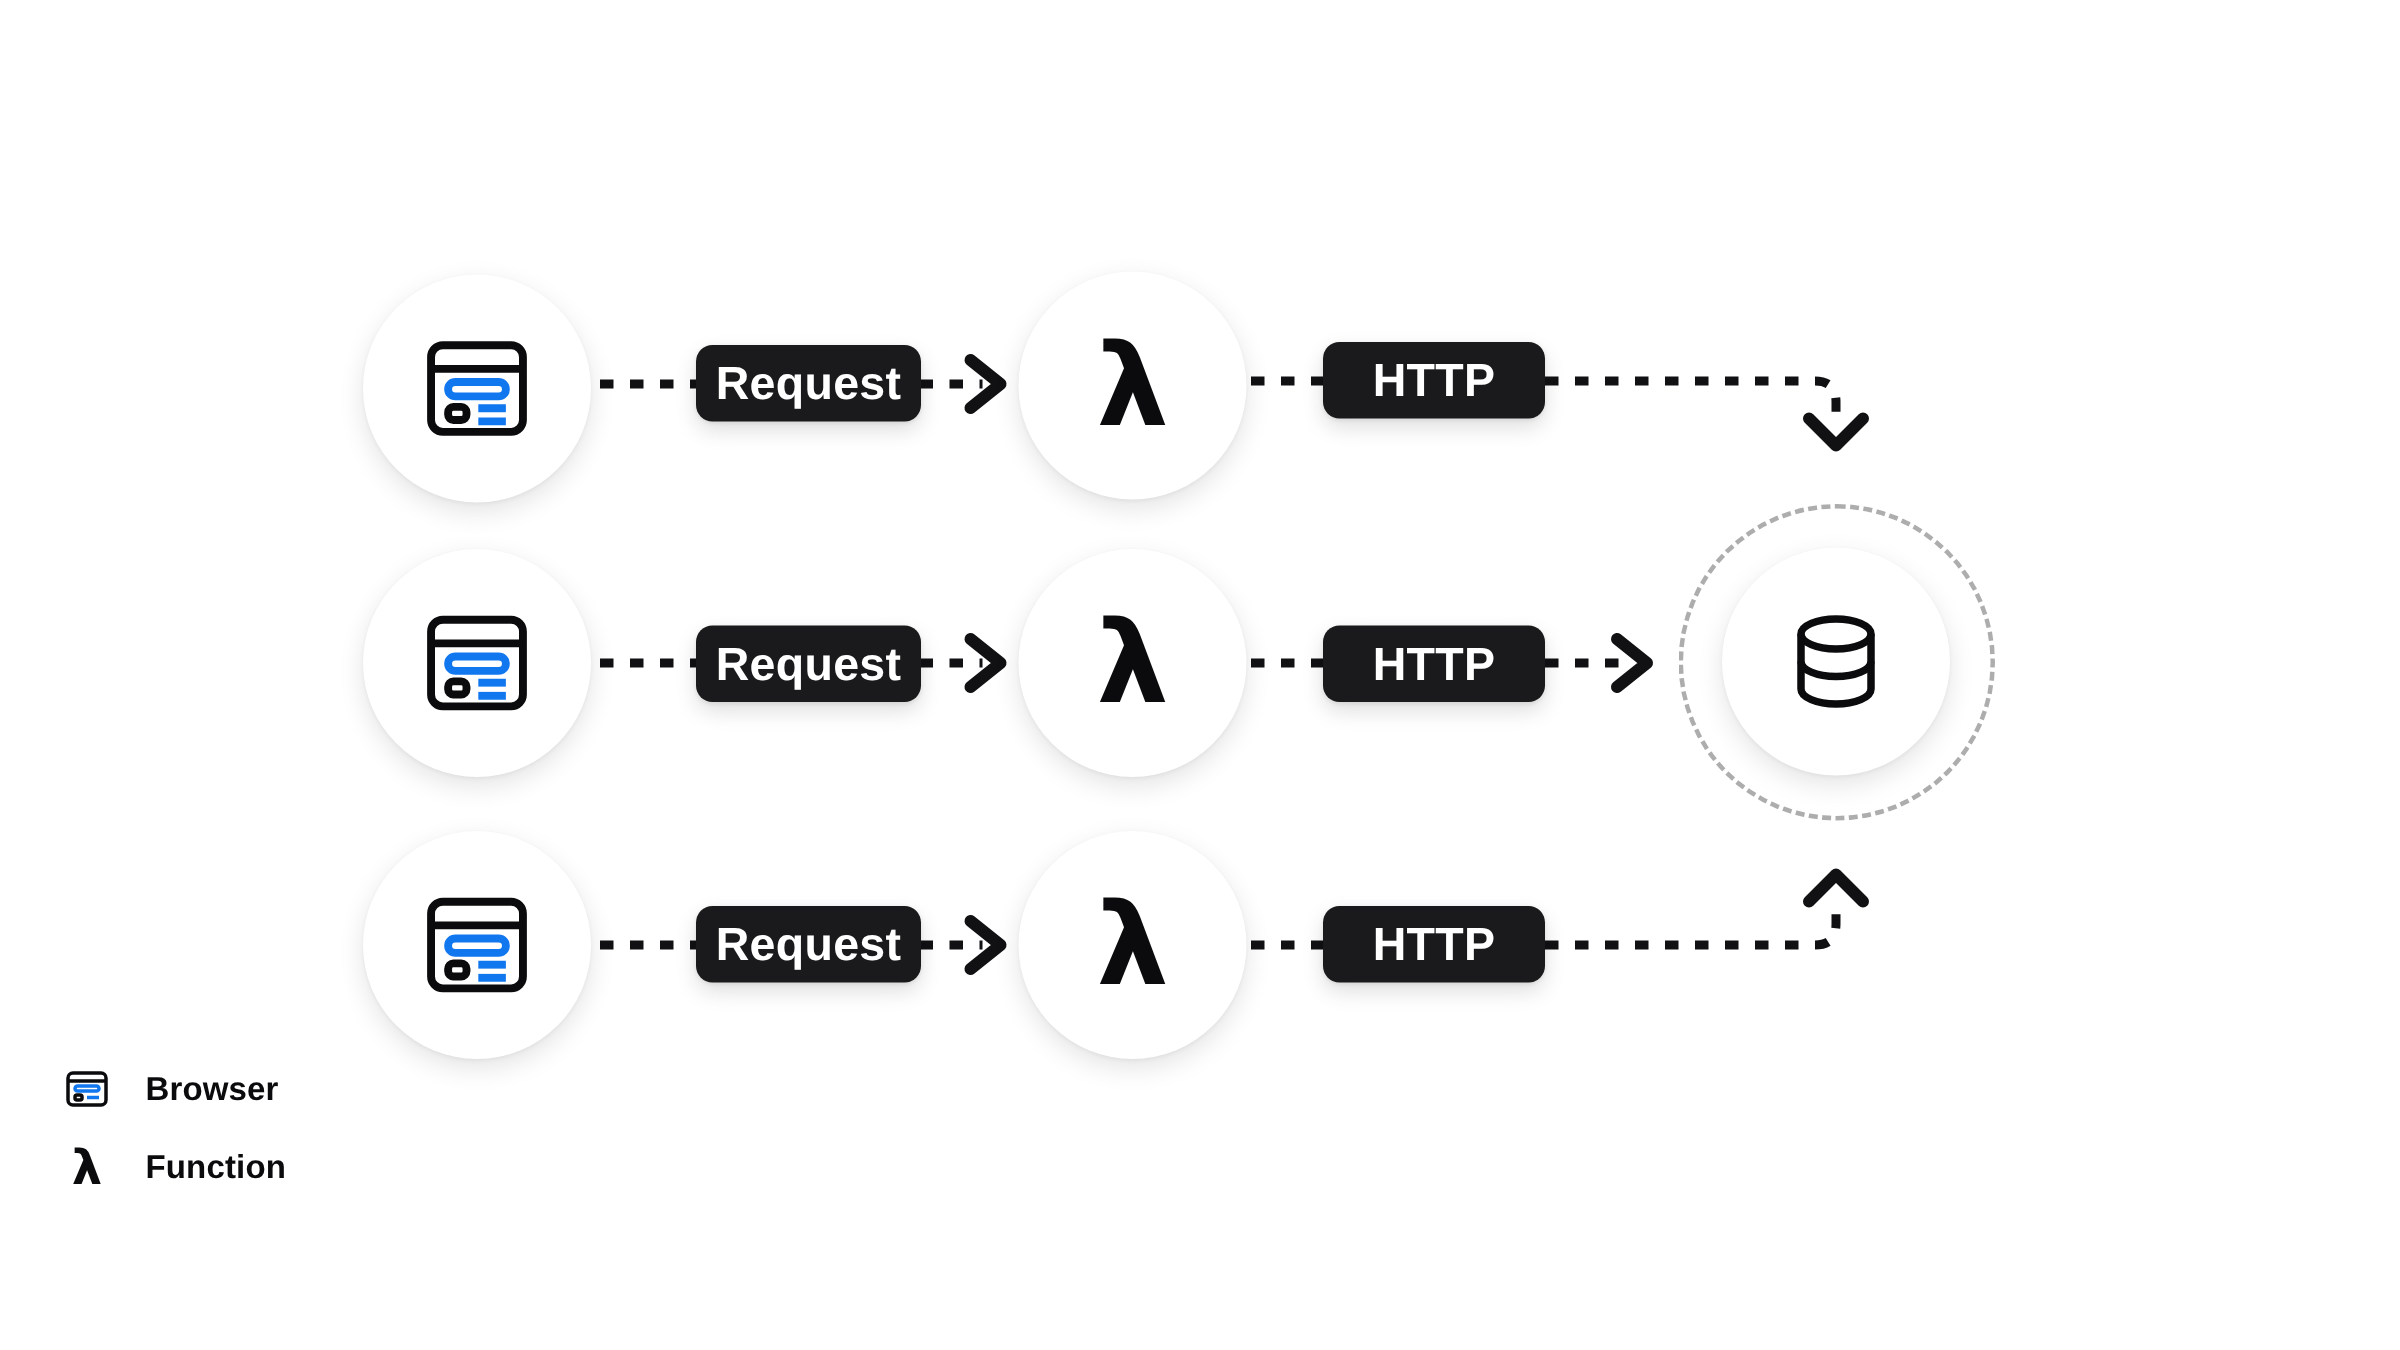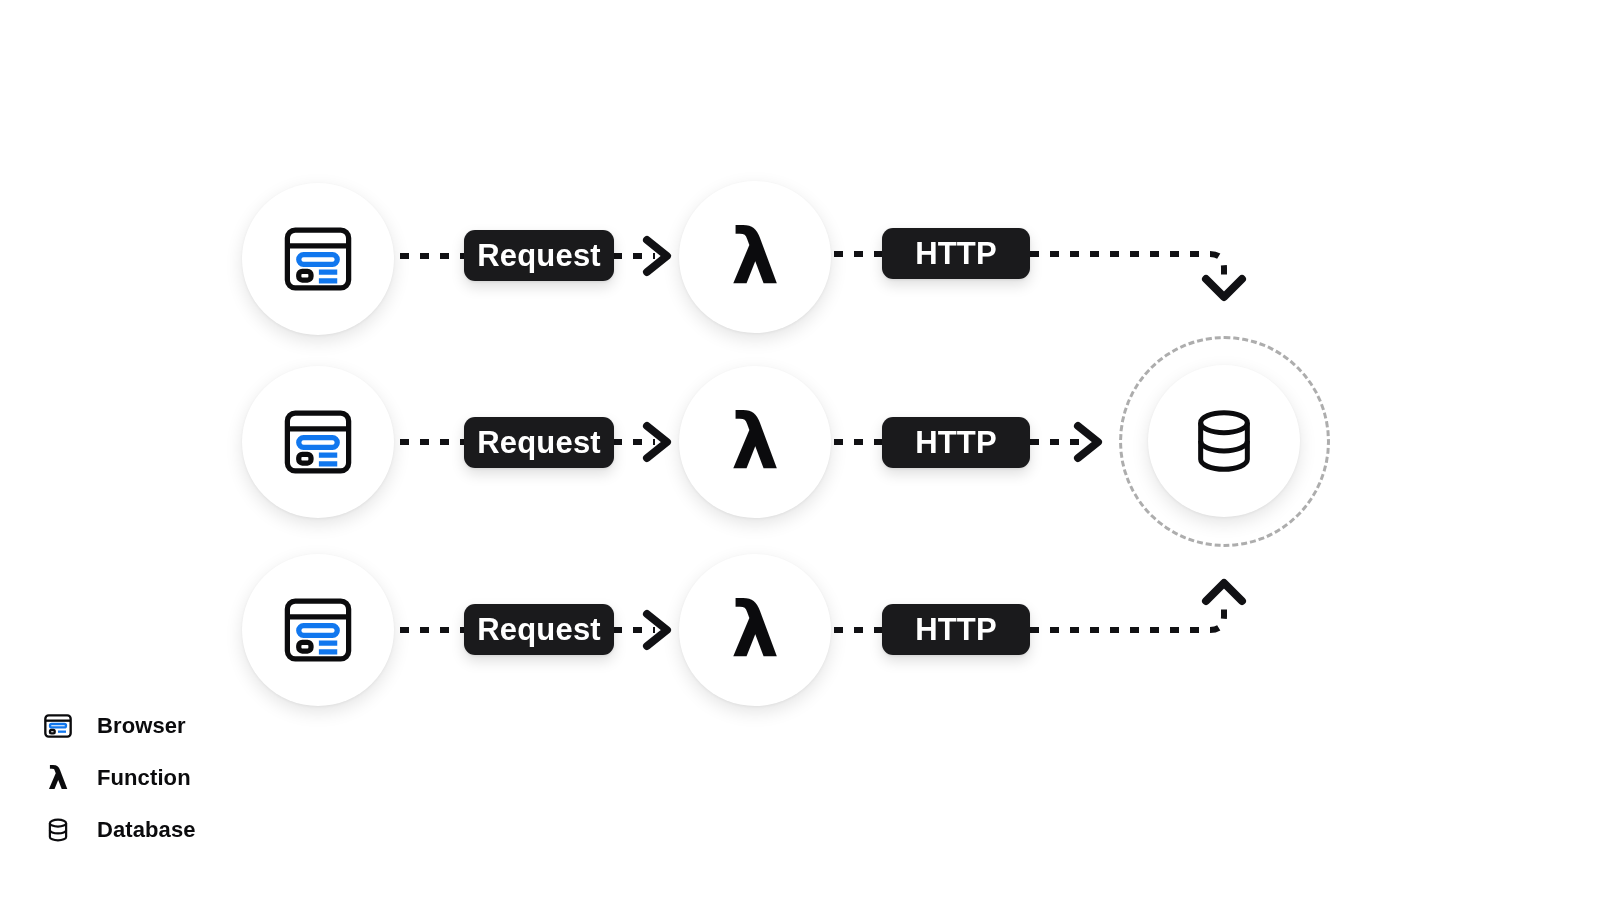--- a/index.html
+++ b/index.html
@@ -249,26 +249,16 @@
       <span class="legend-label">Browser</span>
     </div>
 
     <div class="legend-row">
       <span class="legend-icon">
         <span class="legend-lambda">λ</span>
       </span>
       <span class="legend-label">Function</span>
     </div>
 
-    <div class="legend-row">
-      <span class="legend-icon">
-        <svg width="30" height="30" viewBox="0 0 48 48">
-          <ellipse cx="24" cy="13" rx="13" ry="5.5" fill="#ffffff" stroke="#0b0b0d" stroke-width="3.5"></ellipse>
-          <path d="M11 13 V35 a13 5.5 0 0 0 26 0 V13" fill="none" stroke="#0b0b0d" stroke-width="3.5"></path>
-          <path d="M11 24 a13 5.5 0 0 0 26 0" fill="none" stroke="#0b0b0d" stroke-width="3.5"></path>
-        </svg>
-      </span>
-      <span class="legend-label">Database</span>
-    </div>
 
   </div>
 
 </div>
 
 </body></html>

